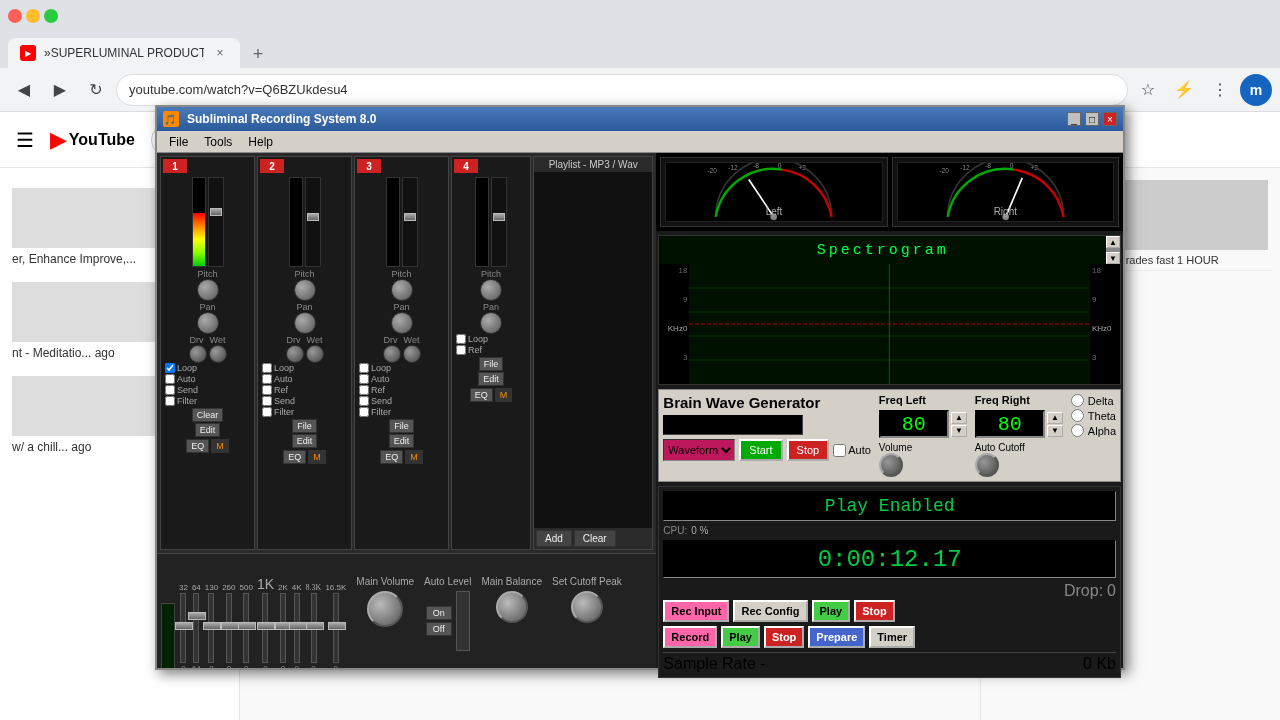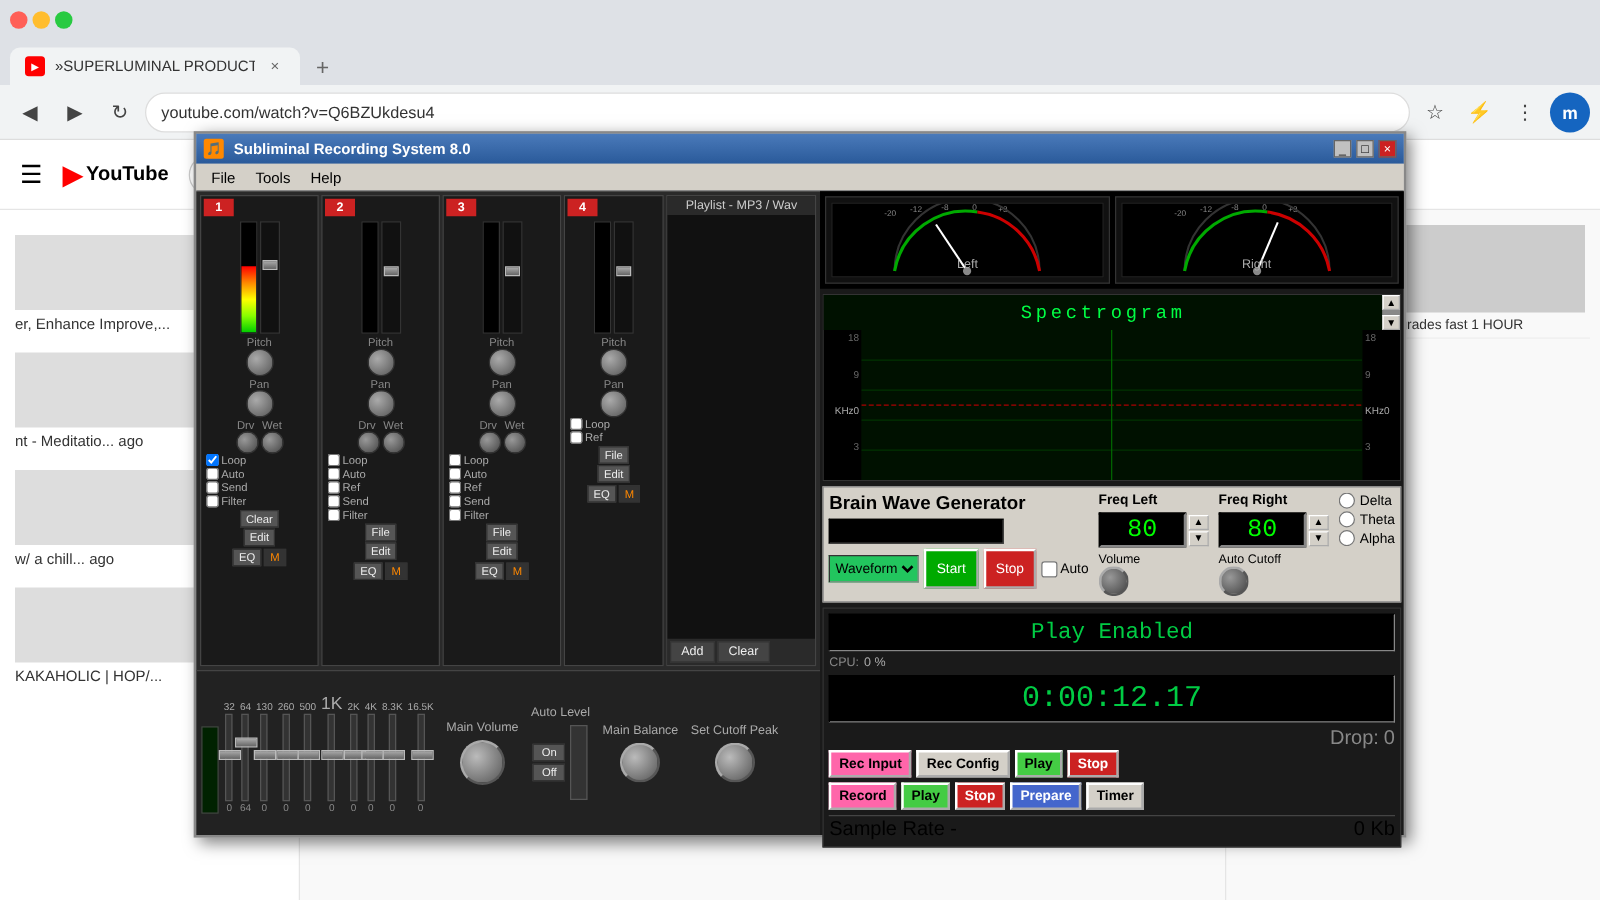--- a/index.html
+++ b/index.html
@@ -58,42 +58,42 @@
     .playlist-title { color: #ccc; font-size: 10px; text-align: center; padding: 2px; background: #2a2a2a; }
     .playlist-content { flex: 1; background: #111; }
     .playlist-btn { background: #444; border: 1px solid #333; color: #eee; font-size: 10px; padding: 2px 8px; cursor: pointer; }
 
     
     .right-panel { flex: 1; background: #1a1a1a; display: flex; flex-direction: column; }
     .vu-meters-row { display: flex; background: #000; height: 80px; padding: 4px; gap: 4px; }
     .vu-meter-panel { flex: 1; background: #111; border: 1px solid #333; display: flex; flex-direction: column; align-items: center; justify-content: flex-end; position: relative; padding: 4px; }
     .vu-meter-gauge { width: 100%; height: 60px; background: #000; position: relative; border: 1px solid #222; }
     .bw-freq-display { background: #000; color: #00ff00; font-family: 'Courier New', monospace; font-size: 20px; width: 70px; height: 28px; display: flex; align-items: center; justify-content: center; border: 2px inset #333; }
-    .bw-btn { background: #d4d0c8; border: 2px outset #fff; font-size: 11px; padding: 2px 8px; cursor: pointer; height: 32px; }
+    .bw-btn { background: #d4d0c8; border: 2px outset #fff; font-size: 11px; padding: 2px 8px; cursor: pointer; height: 22px; }
     .bw-btn-green { background: #00aa00; color: white; }
     .bw-btn-red { background: #cc2222; color: white; }
-    .bw-select { font-size: 11px; height: 22px; background: #22c55e; border: 1px inset #888; }
+    .bw-select { font-size: 11px; height: 22px; background: #be185d; border: 1px inset #888; }
     .radio-group { display: flex; flex-direction: column; gap: 2px; }
     .radio-item { display: flex; align-items: flex-end; gap: 4px; font-size: 11px; }
     .bw-knob-small { width: 24px; height: 24px; border-radius: 50%; background: radial-gradient(circle at 35% 35%, #999, #444); border: 2px outset #aaa; cursor: pointer; }
     .play-status-text { background: #000; color: #00cc44; font-family: 'Courier New', monospace; font-size: 18px; height: 30px; display: flex; align-items: center; justify-content: center; border: 1px inset #333; margin-bottom: 4px; }
     .timer-display { background: #000; color: #00cc44; font-family: 'Courier New', monospace; font-size: 24px; height: 38px; display: flex; align-items: center; justify-content: center; border: 1px inset #333; margin-bottom: 4px; }
     .cpu-label { color: #888; font-size: 10px; }
     .cpu-value { color: #aaa; font-size: 10px; }
     .transport-row { display: flex; gap: 4px; margin-bottom: 4px; }
     .transport-btn { border: 2px outset #fff; font-size: 11px; padding: 2px 6px; cursor: pointer; height: 22px; font-weight: bold; }
     .btn-pink { background: #ff66aa; color: #000; }
     .btn-gray { background: #d4d0c8; color: #000; }
     .btn-green-t { background: #44cc44; color: #000; }
     .btn-red-t { background: #cc2222; color: white; }
     .btn-blue-t { background: #4466cc; color: white; }
     .sample-rate-bar { display: flex; justify-content: space-between; align-items: center; margin-top: 4px; border-top: 1px solid #444; padding-top: 2px; }
 
     
-    .bottom-eq { background: #222; height: 132px; display: flex; align-items: center; padding: 6px 4px; gap: 2px; border-top: 1px solid #444; overflow: hidden; }
+    .bottom-eq { background: #222; height: 115px; display: flex; align-items: flex-start; padding: 22px 4px; gap: 2px; border-top: 1px solid #444; overflow: hidden; }
     .v-fader { display: flex; flex-direction: column; align-items: center; gap: 1px; }
     .v-fader-track { width: 6px; height: 70px; background: #333; position: relative; border: 1px solid #555; }
     .v-fader-handle { width: 18px; height: 8px; background: linear-gradient(to bottom, #aaa, #666); border: 1px solid #bbb; position: absolute; left: -6px; top: 28px; cursor: pointer; }
     .main-vol-section { display: flex; flex-direction: column; align-items: center; gap: 4px; margin-left: 8px; }
     .main-vol-label { color: #aaa; font-size: 10px; }
     .main-vol-knob { width: 36px; height: 36px; border-radius: 50%; background: radial-gradient(circle at 35% 35%, #bbb, #555); border: 2px outset #aaa; cursor: pointer; }
     .auto-level-section { display: flex; flex-direction: column; align-items: center; gap: 4px; margin-left: 8px; }
     .auto-level-label { color: #aaa; font-size: 10px; }
     .on-off-btns { display: flex; flex-direction: column; gap: 2px; }
     .on-off-btn { background: #555; border: 1px solid #333; color: #eee; font-size: 9px; padding: 1px 6px; cursor: pointer; }
@@ -158,24 +158,20 @@
           <span>er, Enhance Improve,...</span>
         </div>
         <div class="sidebar-video">
           <div style="height:60px;background:#ddd;margin-bottom:4px;"></div>
           <span>nt - Meditatio... ago</span>
         </div>
         <div class="sidebar-video">
           <div style="height:60px;background:#ddd;margin-bottom:4px;"></div>
           <span>w/ a chill... ago</span>
         </div>
-        <div class="sidebar-video">
-          <div style="height:60px;background:#ddd;margin-bottom:4px;"></div>
-          <span>KAKAHOLIC | HOP/...</span>
-        </div>
       </div>
     </div>
     <div class="yt-main">
       <div style="background:#000;height:200px;width:400px;display:flex;align-items:center;justify-content:center;margin-bottom:8px;">
         <span style="color:#cc0000;font-size:40px;">▶</span>
       </div>
       <div class="yt-video-title">»SUPERLUMINAL...</div>
       <div class="yt-views">550,560 views • Ma...</div>
       <div class="yt-channel">
         <div class="yt-avatar">E</div>
@@ -498,21 +494,21 @@
 
           <div class="v-fader">
             <div style="color:#aaa;font-size:8px;">4K</div>
             <div class="v-fader-track">
               <div class="v-fader-handle"></div>
             </div>
             <div style="color:#888;font-size:8px;">0</div>
           </div>
 
           <div class="v-fader">
-            <div style="color:#aaa;font-size:8px;">8.3K</div>
+            <div style="color:#aaa;font-size:8px;font-family:Liberation Serif, serif;">8.3K</div>
             <div class="v-fader-track">
               <div class="v-fader-handle"></div>
             </div>
             <div style="color:#888;font-size:8px;">0</div>
           </div>
 
           <div class="v-fader">
             <div style="color:#aaa;font-size:8px;">16.5K</div>
             <div class="v-fader-track">
               <div class="v-fader-handle"></div>

